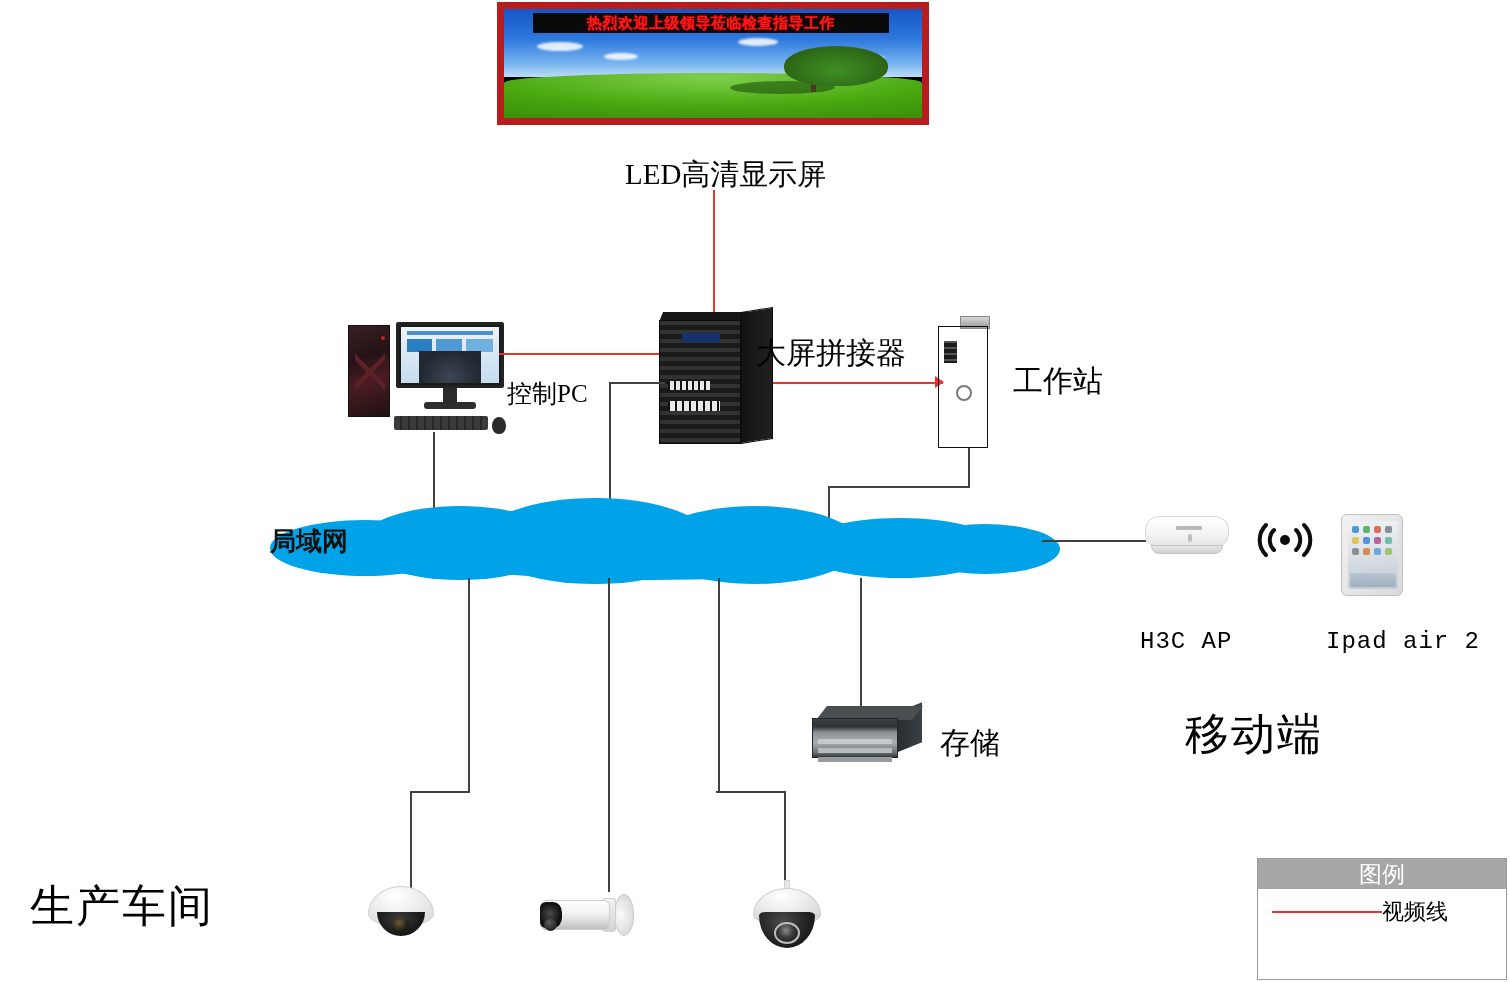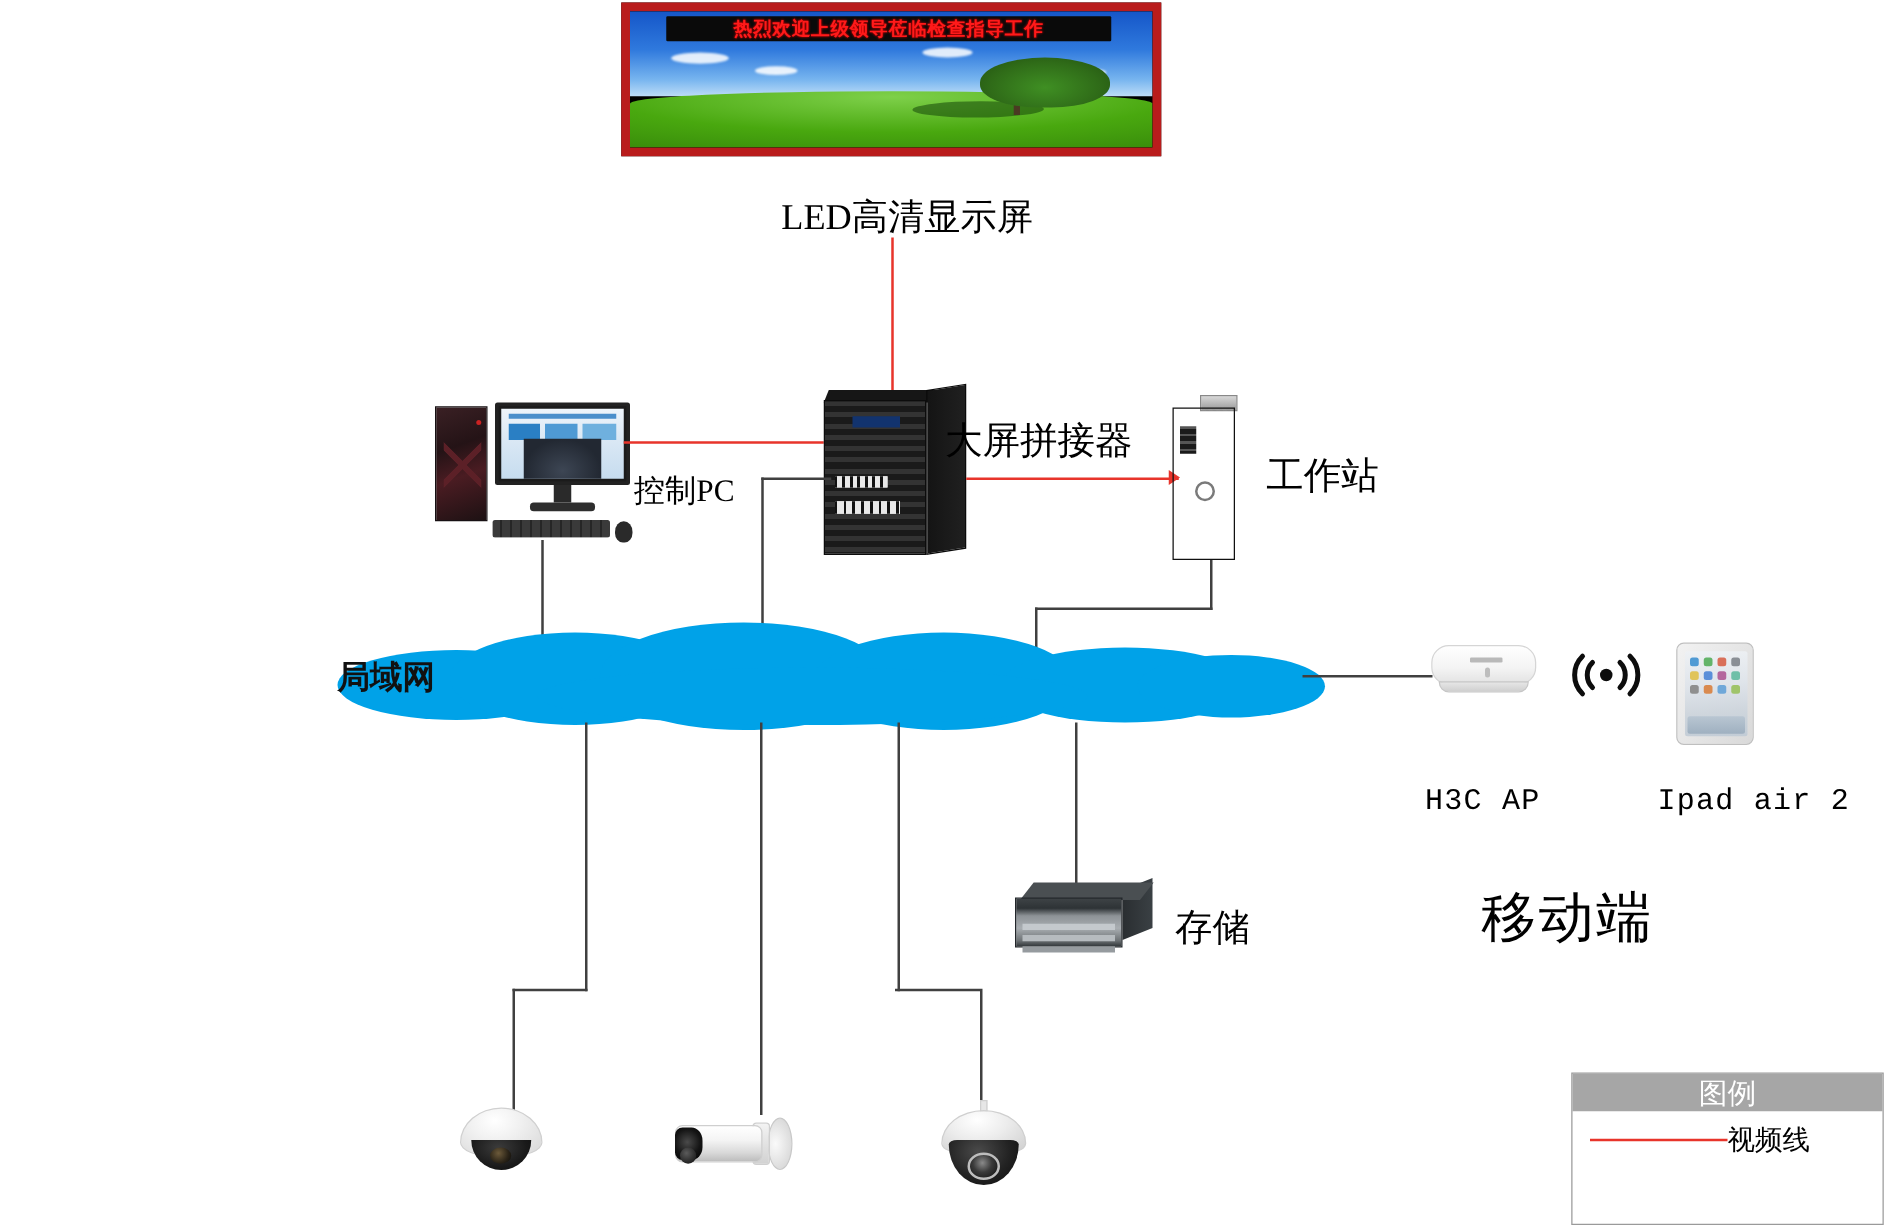--- a/index.html
+++ b/index.html
@@ -533,20 +533,21 @@
   <div class="line-v abs" style="left:468px; top:578px; height:215px;"></div>
   <div class="line-h abs" style="left:410px; top:791px; width:60px;"></div>
   <div class="line-v abs" style="left:410px; top:791px; height:97px;"></div>
 
   <div class="line-v abs" style="left:608px; top:578px; height:314px;"></div>
 
   <div class="line-v abs" style="left:718px; top:578px; height:215px;"></div>
   <div class="line-h abs" style="left:716px; top:791px; width:68px;"></div>
   <div class="line-v abs" style="left:784px; top:791px; height:90px;"></div>
 
+  <div class="abs zone-label" style="left:30px; top:885px;">生产车间</div>
 
   <div class="cam" id="cam-dome">
     <div id="dome-body"></div>
     <div id="dome-lenscap"></div>
     <div id="dome-lens"></div>
   </div>
 
   <div class="cam" id="cam-bullet">
     <div id="bul-mount"></div>
     <div id="bul-bracket"></div>

